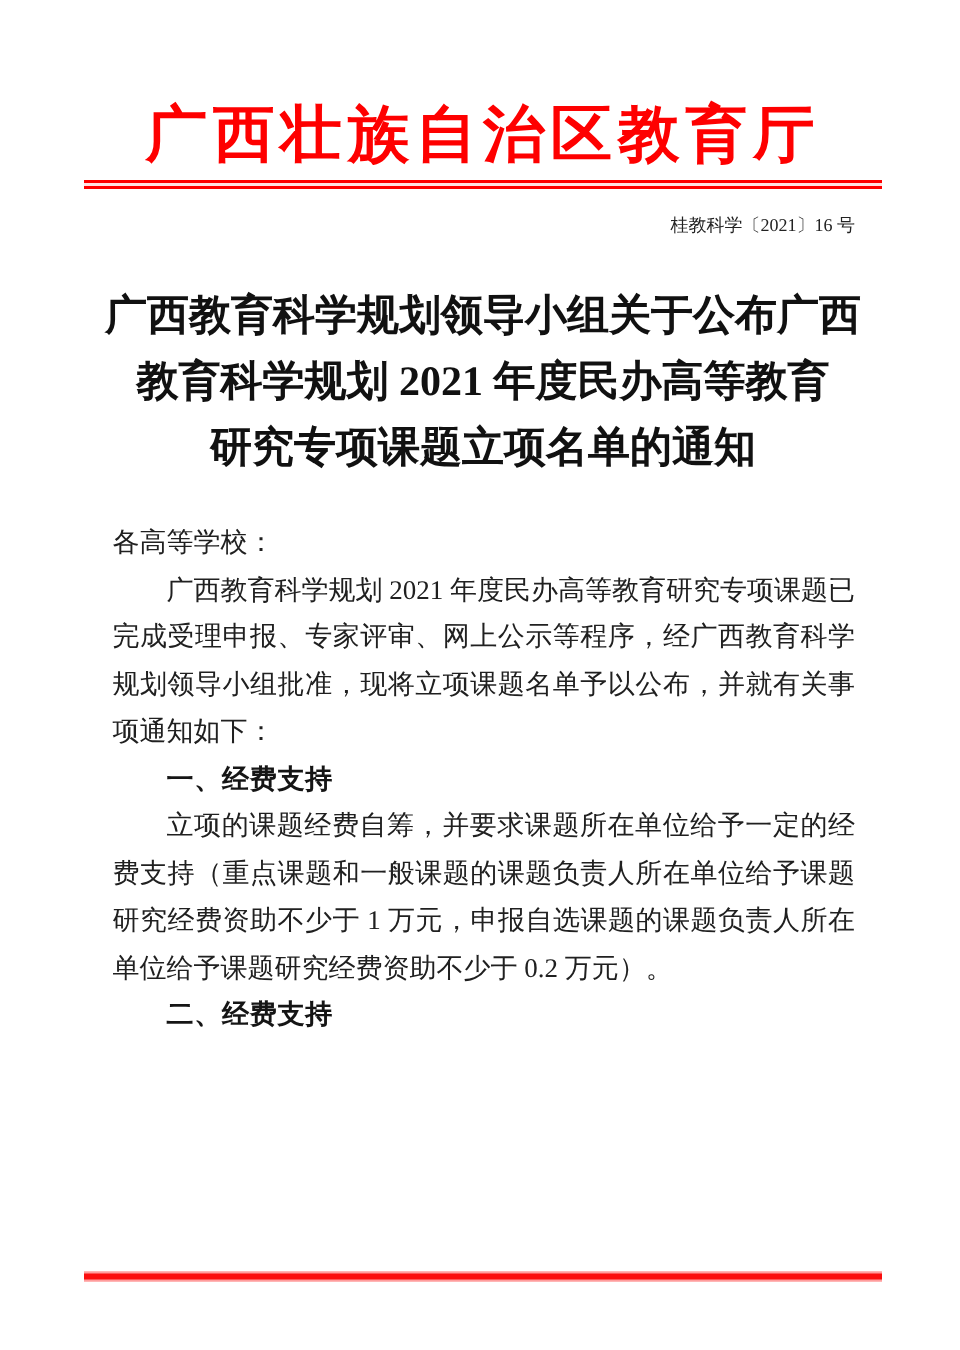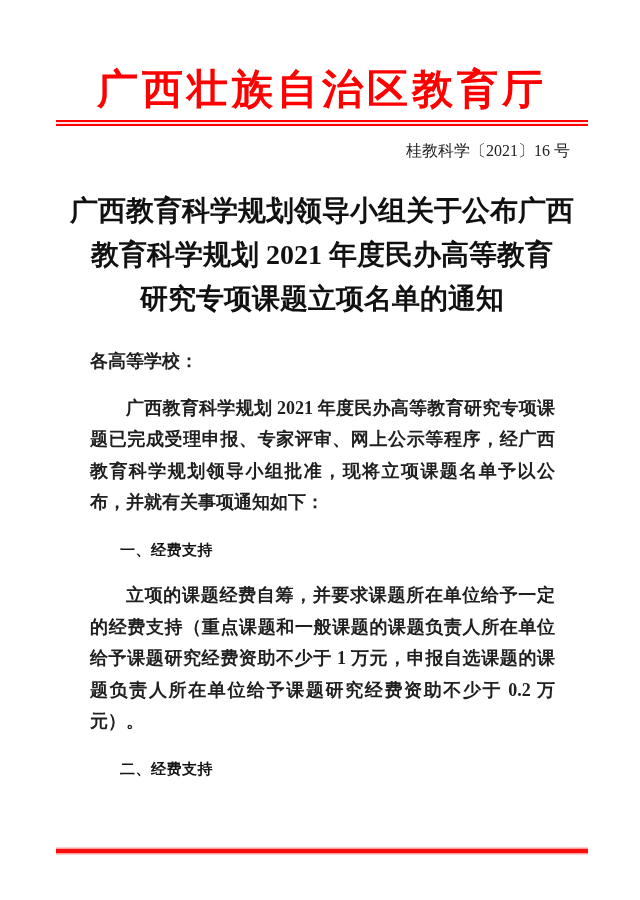--- a/index.html
+++ b/index.html
@@ -36,21 +36,21 @@
     margin-top: 8px;
     height: 2px;
     border-top: 2.5px solid #fe0000;
     border-bottom: 2px solid #fe0000;
     background: #ffe3e3;
   }
   .doc-number {
     margin-top: 15px;
     padding-right: 18px;
     text-align: right;
-    font-size: 16px;
+    font-size: 12px;
     line-height: 19px;
     color: #222222;
   }
   
   .notice-title {
     margin: 29px 0 0 0;
     text-align: center;
     font-size: 28px;
     line-height: 44px;
     font-weight: bold;
@@ -59,27 +59,27 @@
   .notice-title .tline { white-space: nowrap; }
   
   .doc-body {
     margin-top: 25px;
     padding: 0 18px 0 19px; 
     font-size: 18px;
     line-height: 31.5px;
     text-align: justify;
     color: #202020;
   }
-  .doc-body p { margin: 15px; font-weight: bold; }
+  .doc-body p { margin: 0; }
   .para-indent { text-indent: 2em; }
   .section-heading {
     text-indent: 2em;
     font-family: "Liberation Sans", sans-serif;
     font-weight: bold;
-    font-size: 15px;
+    font-size: 18px;
     letter-spacing: 0.5px;
     color: #151515;
   }
   
   .red-rule-bottom {
     position: absolute;
     left: 56px;
     right: 52px;
     top: 849px;
     height: 4px;

